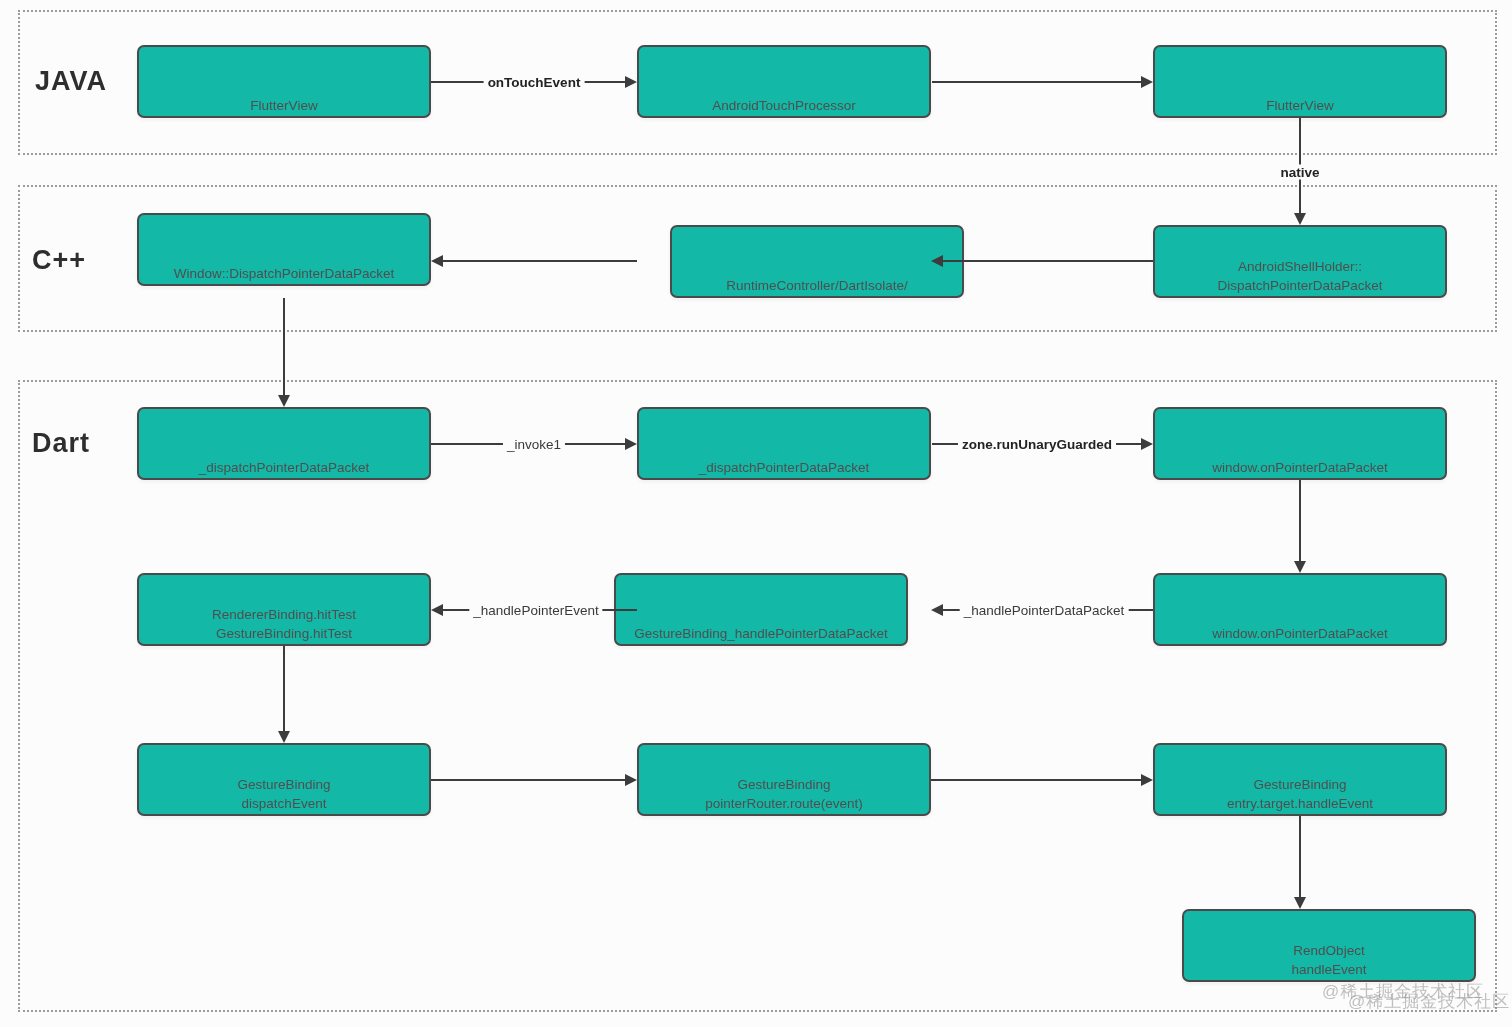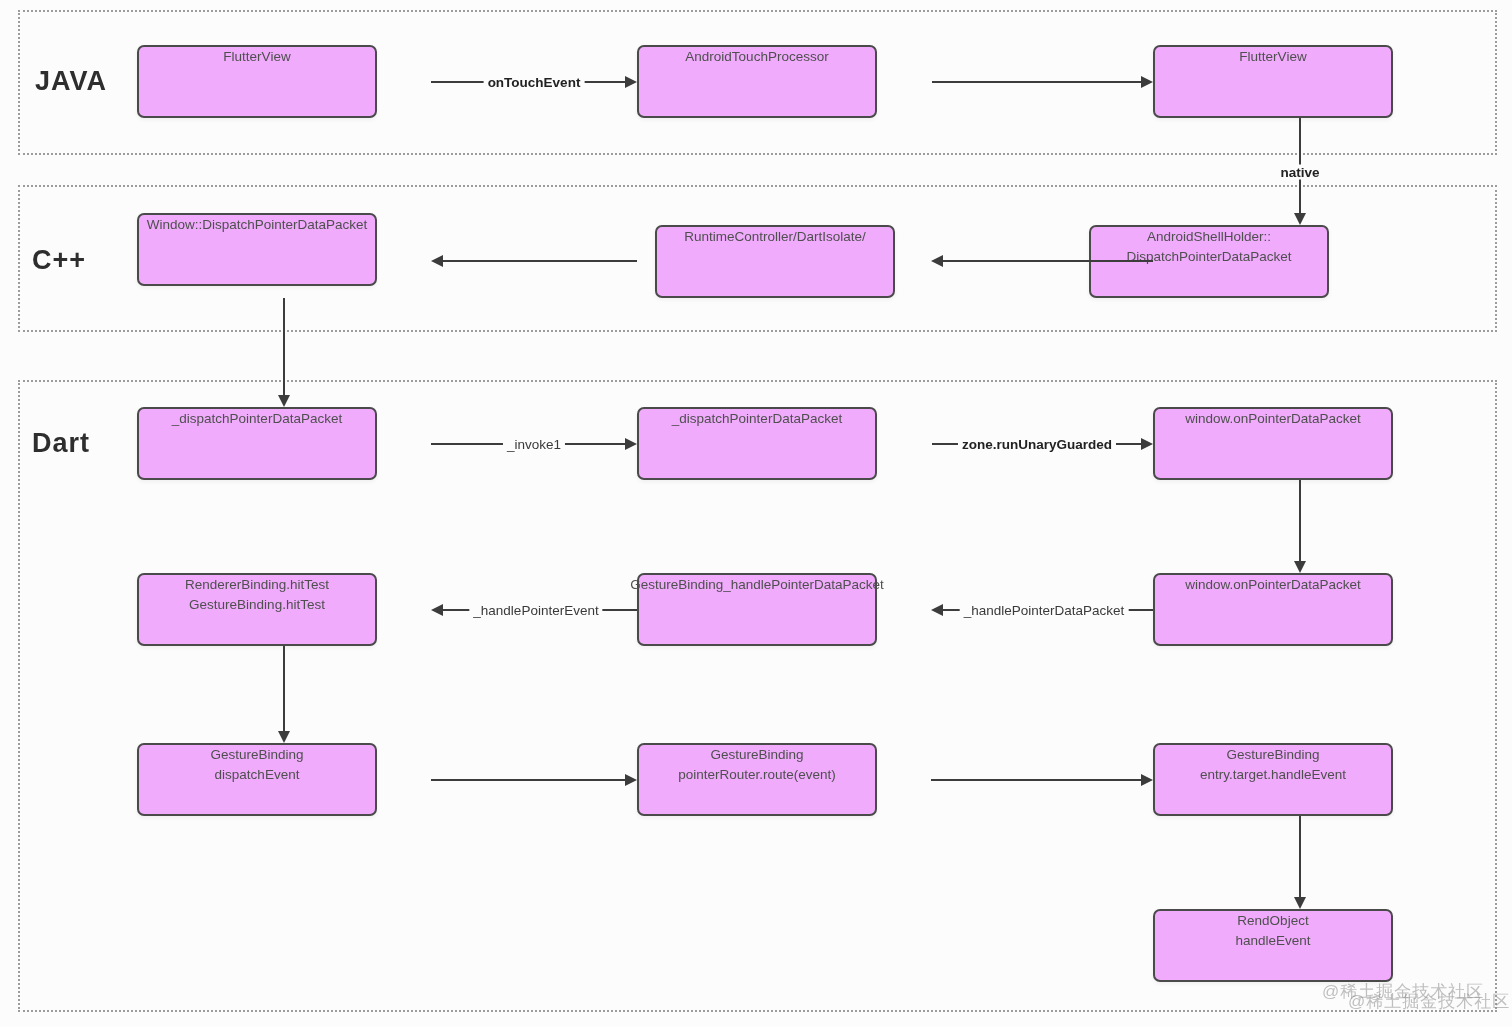--- a/index.html
+++ b/index.html
@@ -10,23 +10,23 @@
   }
   .band{
     position:absolute;box-sizing:border-box;
     border:2px dotted #9c9c9c;background:transparent;
   }
   .layer-label{
     position:absolute;font-weight:bold;font-size:27px;color:#2e2e2e;
     letter-spacing:1px;
   }
   .node{
-    position:absolute;box-sizing:border-box;width:240px;height:73px;
-    background:#f0abfc;border:2px solid #4a4a4a;border-radius:7px;
-    display:flex;align-items:flex-start;justify-content:center;
+    position:absolute;box-sizing:border-box;width:294px;height:73px;
+    background:#14b8a6;border:2px solid #4a4a4a;border-radius:7px;
+    display:flex;align-items:flex-end;justify-content:center;
     box-shadow:0 2px 4px rgba(0,0,0,0.05);
   }
   .node span{
     font-size:13.5px;color:#4f4f4f;text-align:center;
     white-space:pre-line;line-height:1.45;
   }
   .hline{position:absolute;height:2px;background:#3c3c3c;}
   .vline{position:absolute;width:2px;background:#3c3c3c;}
   .ah-r{position:absolute;width:0;height:0;
     border-top:6px solid transparent;border-bottom:6px solid transparent;
@@ -65,63 +65,63 @@
 <div class="node" style="left:637px;top:45px">
   <span>AndroidTouchProcessor</span>
 </div>
 <div class="node" style="left:1153px;top:45px">
   <span>FlutterView</span>
 </div>
 
 <div class="node" style="left:137px;top:213px">
   <span>Window::DispatchPointerDataPacket</span>
 </div>
-<div class="node" style="left:655px;top:225px">
+<div class="node" style="left:670px;top:225px">
   <span>RuntimeController/DartIsolate/</span>
 </div>
-<div class="node" style="left:1089px;top:225px">
+<div class="node" style="left:1153px;top:225px">
   <span>AndroidShellHolder::
 DispatchPointerDataPacket</span>
 </div>
 
 <div class="node" style="left:137px;top:407px">
   <span>_dispatchPointerDataPacket</span>
 </div>
 <div class="node" style="left:637px;top:407px">
   <span>_dispatchPointerDataPacket</span>
 </div>
 <div class="node" style="left:1153px;top:407px">
   <span>window.onPointerDataPacket</span>
 </div>
 
 <div class="node" style="left:137px;top:573px">
   <span>RendererBinding.hitTest
 GestureBinding.hitTest</span>
 </div>
-<div class="node" style="left:637px;top:573px">
+<div class="node" style="left:614px;top:573px">
   <span>GestureBinding_handlePointerDataPacket</span>
 </div>
 <div class="node" style="left:1153px;top:573px">
   <span>window.onPointerDataPacket</span>
 </div>
 
 <div class="node" style="left:137px;top:743px">
   <span>GestureBinding
 dispatchEvent</span>
 </div>
 <div class="node" style="left:637px;top:743px">
   <span>GestureBinding
 pointerRouter.route(event)</span>
 </div>
 <div class="node" style="left:1153px;top:743px">
   <span>GestureBinding
 entry.target.handleEvent</span>
 </div>
 
-<div class="node" style="left:1153px;top:909px">
+<div class="node" style="left:1182px;top:909px">
   <span>RendObject
 handleEvent</span>
 </div>
 
 <div class="hline" style="left:431px;top:81px;width:194px"></div>
 <div class="ah-r" style="left:625px;top:76px"></div>
 <span class="elabel b" style="left:534px;top:82px">onTouchEvent</span>
 
 <div class="hline" style="left:932px;top:81px;width:209px"></div>
 <div class="ah-r" style="left:1141px;top:76px"></div>

